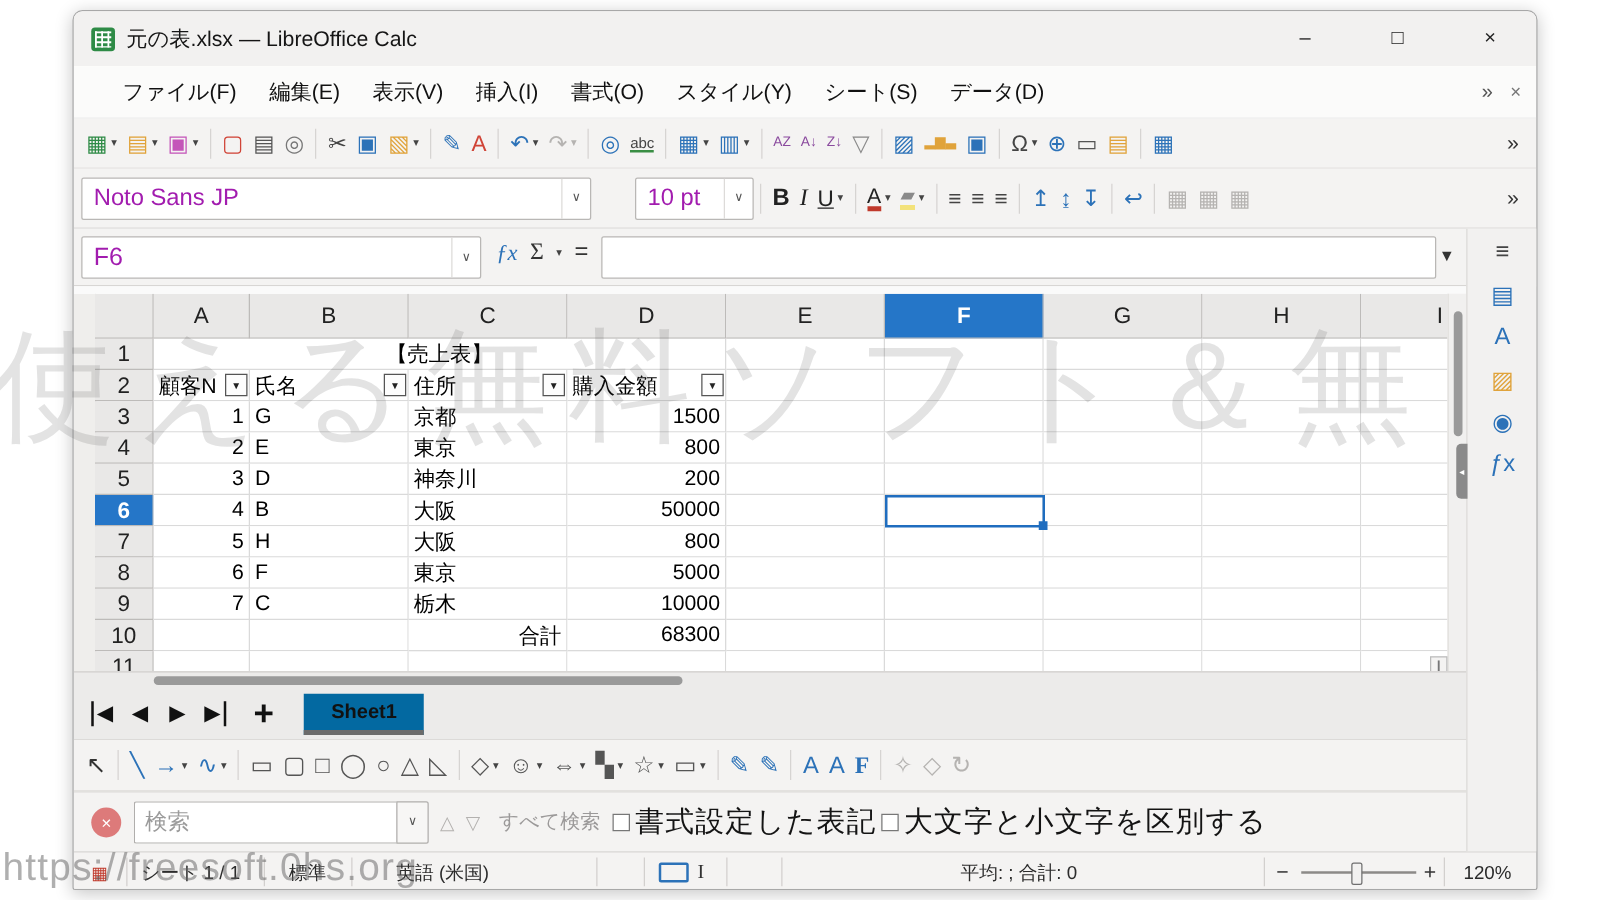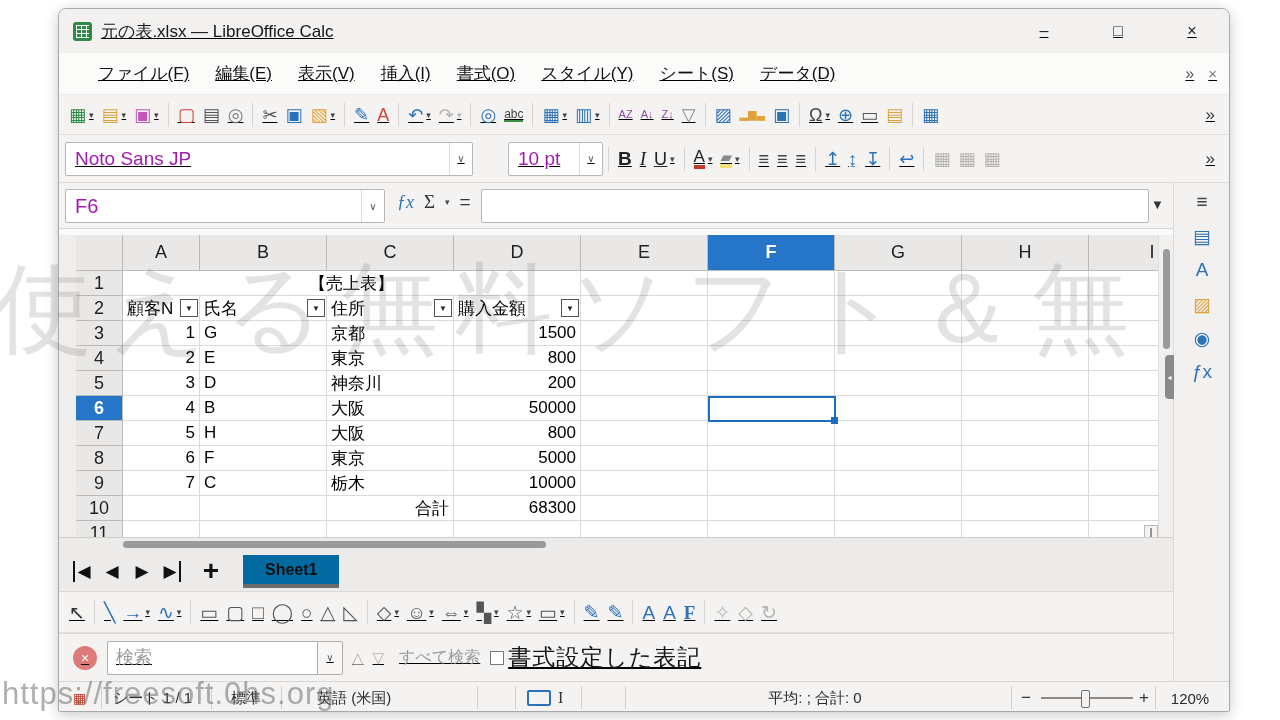--- a/index.html
+++ b/index.html
@@ -1,21 +1,21 @@
 <!DOCTYPE html>
 <html><head>
 <meta charset="utf-8">
 <style>
   html,body{margin:0;padding:0;width:1280px;height:720px;background:#fff;overflow:hidden;
     font-family:"Liberation Sans","DejaVu Sans",sans-serif;-webkit-font-smoothing:antialiased;}
   .screen{position:relative;width:1280px;height:720px;background:#fff;}
   
   .window{position:absolute;left:58px;top:8px;width:1172px;height:704px;background:#fff;
     border:1px solid #a8a8a8;border-radius:8px 8px 2px 2px;box-shadow:0 3px 14px rgba(0,0,0,.22);overflow:hidden;box-sizing:border-box;}
-  .band{position:absolute;left:0;right:0;box-sizing:border-box;text-decoration:underline;}
+  .band{position:absolute;left:0;right:0;box-sizing:border-box;}
   
   .titlebar{top:0;height:44px;background:#f2f1f0;display:flex;align-items:center;padding:0 14px;}
   .app-icon{width:19px;height:19px;border-radius:3px;background:#2e8b46;margin-right:9px;position:relative;flex:0 0 auto;}
   .app-icon:before{content:"";position:absolute;left:3px;top:3px;right:3px;bottom:3px;
     background:linear-gradient(#fff 1.5px,transparent 1.5px) 0 0/100% 4px,linear-gradient(90deg,#fff 1.5px,transparent 1.5px) 0 0/5px 100%;}
   .title-text{font-size:17px;color:#151515;}
   .win-controls{margin-left:auto;display:flex;align-items:center;}
   .win-btn{width:46px;height:36px;display:flex;align-items:center;justify-content:center;font-size:16px;color:#222;margin-left:28px;}
   
   .menubar{top:44px;height:42px;background:#fbfbfa;border-bottom:1px solid #ececec;display:flex;align-items:center;padding:0 12px 0 26px;}
@@ -636,20 +636,24 @@
         <span class="finddrop">∨</span>
       </div>
       <span class="findnav">△</span>
       <span class="findnav" style="margin-left:0;">▽</span>
       <span class="findall">すべて検索</span>
       <div id="find-options" style="display:flex;align-items:center;">
           <div class="fopt">
             <span class="fbox"></span>
             <span class="flabel">書式設定した表記</span>
           </div>
+          <div class="fopt">
+            <span class="fbox"></span>
+            <span class="flabel">大文字と小文字を区別する</span>
+          </div>
         </div>
       <div class="ovf">»</div>
     </div>
 
     <div class="band statusbar" id="statusbar">
       <div class="sseg" style="left:14px;">
         <span class="mod-icon">▦</span>
       </div>
       <div class="ssep" style="left:42px;"></div>
       <div class="sseg" style="left:54px;">シート 1 / 1</div>

